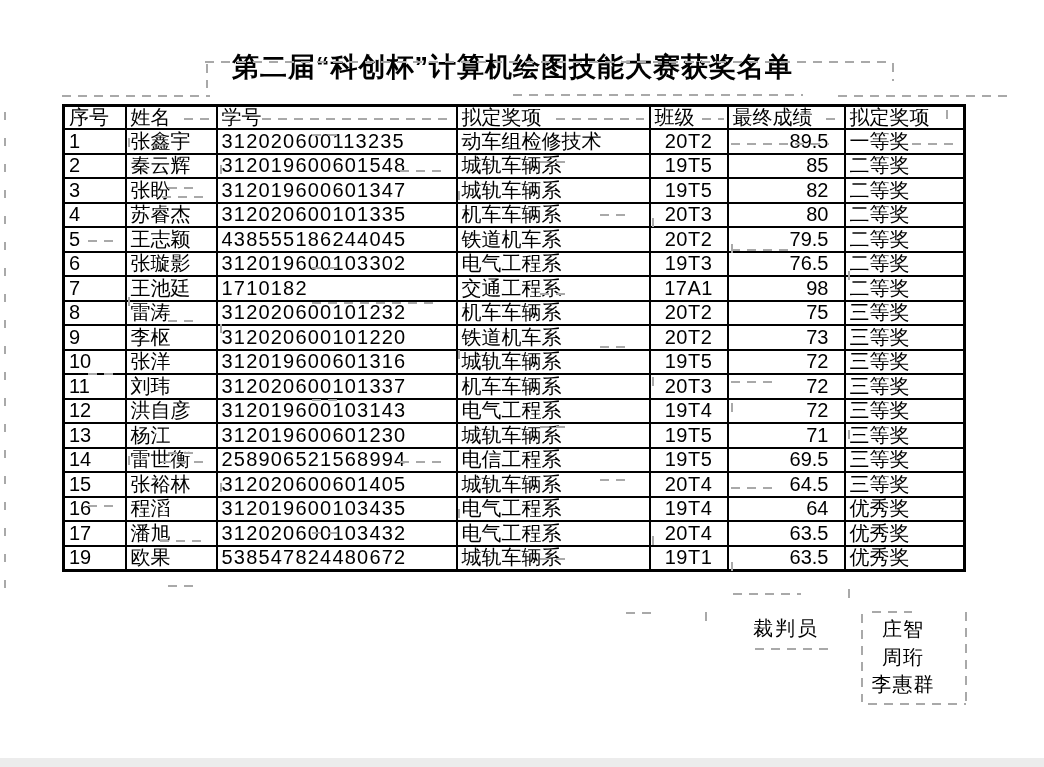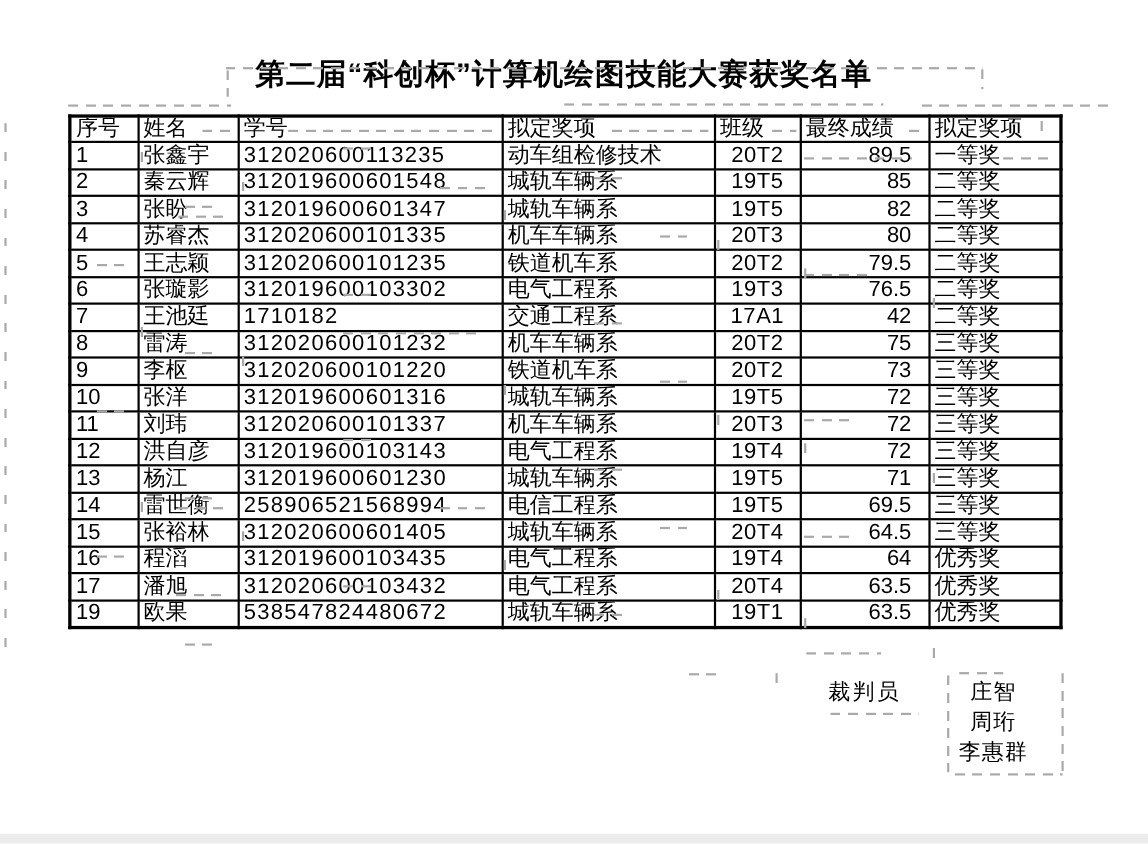--- a/index.html
+++ b/index.html
@@ -104,42 +104,42 @@
           <td class="col-name">苏睿杰</td>
           <td class="col-student_id">312020600101335</td>
           <td class="col-department">机车车辆系</td>
           <td class="col-class">20T3</td>
           <td class="col-score">80</td>
           <td class="col-award">二等奖</td>
         </tr>
         <tr>
           <td class="col-serial">5</td>
           <td class="col-name">王志颖</td>
-          <td class="col-student_id">312020600101235</td>
+          <td class="col-student_id">438555186244045</td>
           <td class="col-department">铁道机车系</td>
           <td class="col-class">20T2</td>
           <td class="col-score">79.5</td>
           <td class="col-award">二等奖</td>
         </tr>
         <tr>
           <td class="col-serial">6</td>
           <td class="col-name">张璇影</td>
           <td class="col-student_id">312019600103302</td>
           <td class="col-department">电气工程系</td>
           <td class="col-class">19T3</td>
           <td class="col-score">76.5</td>
           <td class="col-award">二等奖</td>
         </tr>
         <tr>
           <td class="col-serial">7</td>
           <td class="col-name">王池廷</td>
           <td class="col-student_id">1710182</td>
           <td class="col-department">交通工程系</td>
           <td class="col-class">17A1</td>
-          <td class="col-score">42</td>
+          <td class="col-score">98</td>
           <td class="col-award">二等奖</td>
         </tr>
         <tr>
           <td class="col-serial">8</td>
           <td class="col-name">雷涛</td>
           <td class="col-student_id">312020600101232</td>
           <td class="col-department">机车车辆系</td>
           <td class="col-class">20T2</td>
           <td class="col-score">75</td>
           <td class="col-award">三等奖</td>

